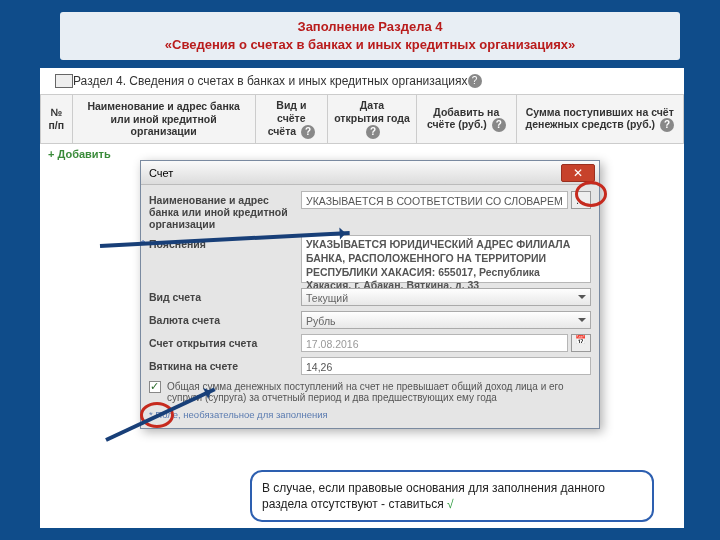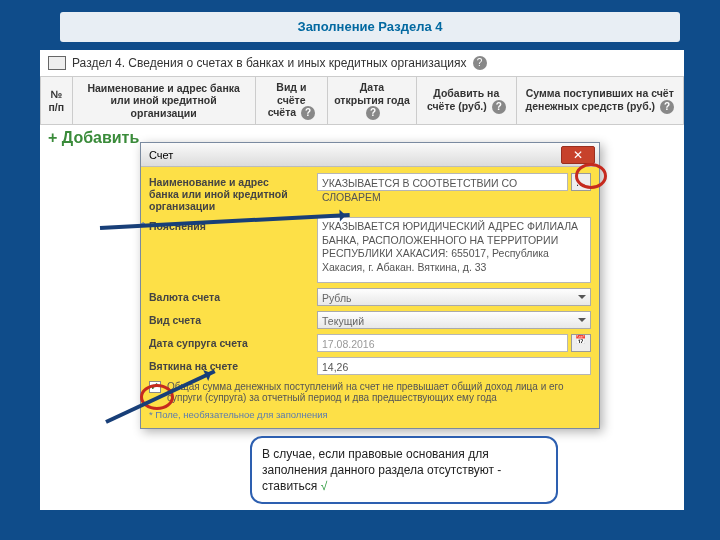--- a/index.html
+++ b/index.html
@@ -6,40 +6,40 @@
   body {
     font-family: Arial, sans-serif;
     background: #0f4c8a;
     width: 720px;
     height: 540px;
     overflow: hidden;
     font-size: 11px;
   }
   .slide-title {
     text-align: center;
-    color: #0369a1;
+    color: #b91c1c;
     background: #e8eef4;
     margin: 12px 40px 8px 60px;
     padding: 6px 10px;
     border-radius: 3px;
     font-size: 13px;
     font-weight: bold;
     line-height: 1.4;
   }
   .canvas {
     margin: 0 36px 0 40px;
     background: #fff;
     position: relative;
     height: 460px;
   }
   .section-header {
     display: flex;
     align-items: center;
-    gap: 6px;
-    padding: 6px 8px;
+    gap: 0;
+    padding: 6px 15px;
     font-size: 12px;
     color: #333;
   }
   .section-icon {
     width: 18px; height: 14px;
     border: 1px solid #666;
     background: #eee;
     display: inline-block;
   }
   .help-icon {
@@ -66,29 +66,29 @@
     text-align: center;
     vertical-align: middle;
     line-height: 1.2;
   }
   .add-btn {
     color: #3a8b3a;
     font-weight: bold;
     padding: 4px 8px;
     display: inline-block;
     cursor: pointer;
-    font-size: 16px;
+    font-size: 11px;
   }
   .dialog {
     position: absolute;
     left: 100px;
     top: 92px;
     width: 460px;
     border: 1px solid #7a8aa0;
-    background: #fde047;
+    background: #e5e5e5;
     box-shadow: 3px 3px 10px rgba(0,0,0,0.3);
     font-size: 11px;
   }
   .dialog-titlebar {
     background: linear-gradient(#fafafa,#dcdcdc);
     border-bottom: 1px solid #bbb;
     height: 24px;
     display: flex;
     align-items: center;
     justify-content: space-between;
@@ -125,36 +125,36 @@
   .form-label .star {
     color: #4f73b8;
     position: absolute;
     left: -8px;
   }
   .form-field {
     flex: 1;
     display: flex;
     gap: 3px;
     align-items: center;
-    margin-left: 16px;
   }
   .txt {
     flex: 1;
     background: #fff;
     border: 1px solid #b6b6b6;
     padding: 2px 4px;
     font-size: 10.5px;
     color: #555;
     height: 18px;
     line-height: 14px;
   }
   .txt.multi {
-    height: 66px;
+    height: 48px;
     line-height: 1.3;
     white-space: normal;
+    font-weight: bold;
   }
   .select {
     background: linear-gradient(#fefefe,#e8e8e8);
     border: 1px solid #aaa;
     position: relative;
     color: #666;
   }
   .select::after {
     content: "";
     position: absolute;
@@ -208,21 +208,21 @@
   }
   .footnote {
     font-size: 9.5px;
     color: #5a7bb0;
     margin-top: 6px;
   }
   .callout {
     position: absolute;
     left: 210px;
     bottom: 6px;
-    width: 308px;
+    width: 404px;
     background: #fff;
     border: 2px solid #2d5fb0;
     border-radius: 12px;
     padding: 8px 10px;
     font-size: 12px;
     color: #222;
     line-height: 1.35;
   }
   .callout .check { color: #2e9b3f; }
   
@@ -250,20 +250,21 @@
     border-left-color: #183f78;
   }
   .arrow1 { left: 60px; top: 176px; width: 250px; transform: rotate(-3deg); }
   .arrow2 { left: 66px; top: 370px; width: 120px; transform: rotate(-25deg); }
 </style>
 </head>
 <body>
 
 <div class="slide-title">
   <span>Заполнение Раздела 4</span><br>
+  <span>«Сведения о счетах в банках и иных кредитных организациях»</span>
 </div>
 
 <div class="canvas">
 
   <div class="section-header">
     <span class="section-icon"></span>
     <span>Раздел 4. Сведения о счетах в банках и иных кредитных организациях</span>
     <span class="help-icon">?</span>
   </div>
 
@@ -313,35 +314,35 @@
       <div class="form-row">
         <div class="form-label">
           <span class="star">*</span><span>Пояснения</span>
         </div>
         <div class="form-field">
           <div class="txt multi">УКАЗЫВАЕТСЯ ЮРИДИЧЕСКИЙ АДРЕС ФИЛИАЛА БАНКА, РАСПОЛОЖЕННОГО НА ТЕРРИТОРИИ РЕСПУБЛИКИ ХАКАСИЯ: 655017, Республика Хакасия, г. Абакан. Вяткина, д. 33</div>
         </div>
       </div>
 
       <div class="form-row">
+        <div class="form-label">Вид счета</div>
+        <div class="form-field">
+          <div class="txt select">Текущий</div>
+        </div>
+      </div>
+
+      <div class="form-row">
         <div class="form-label">Валюта счета</div>
         <div class="form-field">
           <div class="txt select">Рубль</div>
         </div>
       </div>
 
       <div class="form-row">
-        <div class="form-label">Вид счета</div>
-        <div class="form-field">
-          <div class="txt select">Текущий</div>
-        </div>
-      </div>
-
-      <div class="form-row">
-        <div class="form-label">Дата супруга счета</div>
+        <div class="form-label">Счет открытия счета</div>
         <div class="form-field">
           <div class="txt" style="color:#999">17.08.2016</div>
           <div class="cal-btn">📅</div>
         </div>
       </div>
 
       <div class="form-row">
         <div class="form-label">Вяткина на счете</div>
         <div class="form-field">
           <div class="txt">14,26</div>

